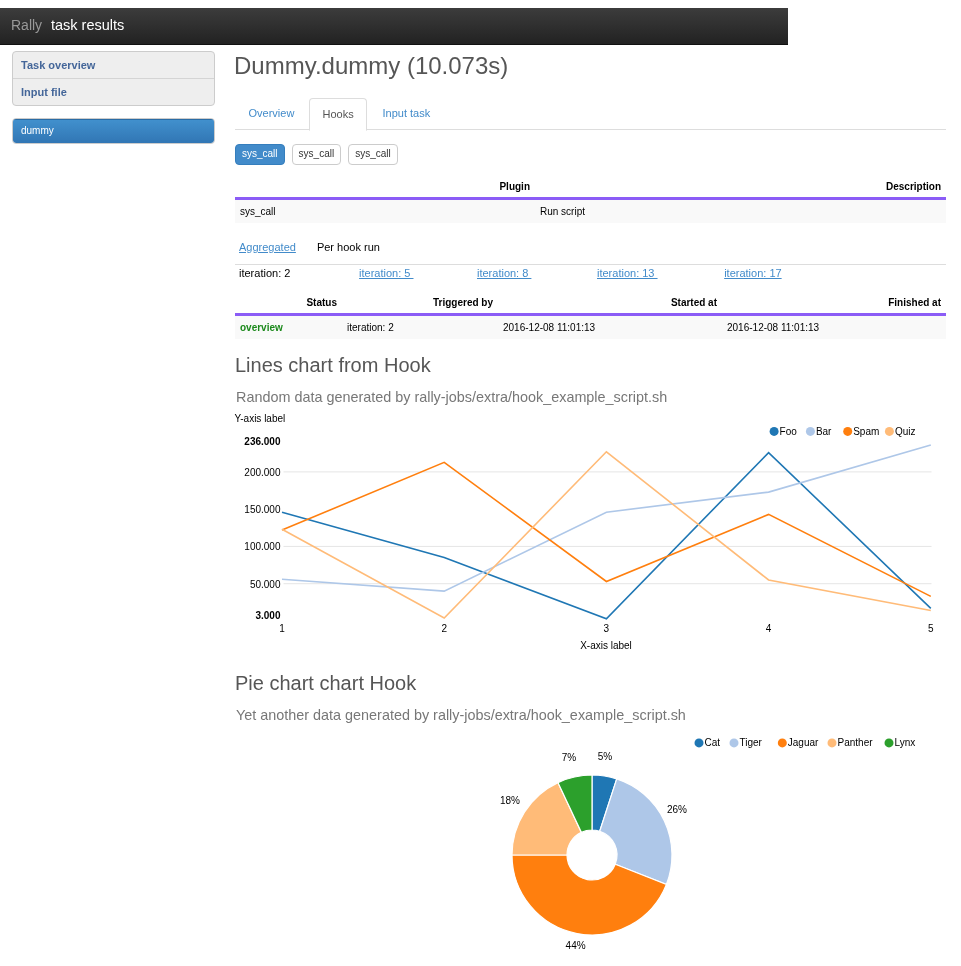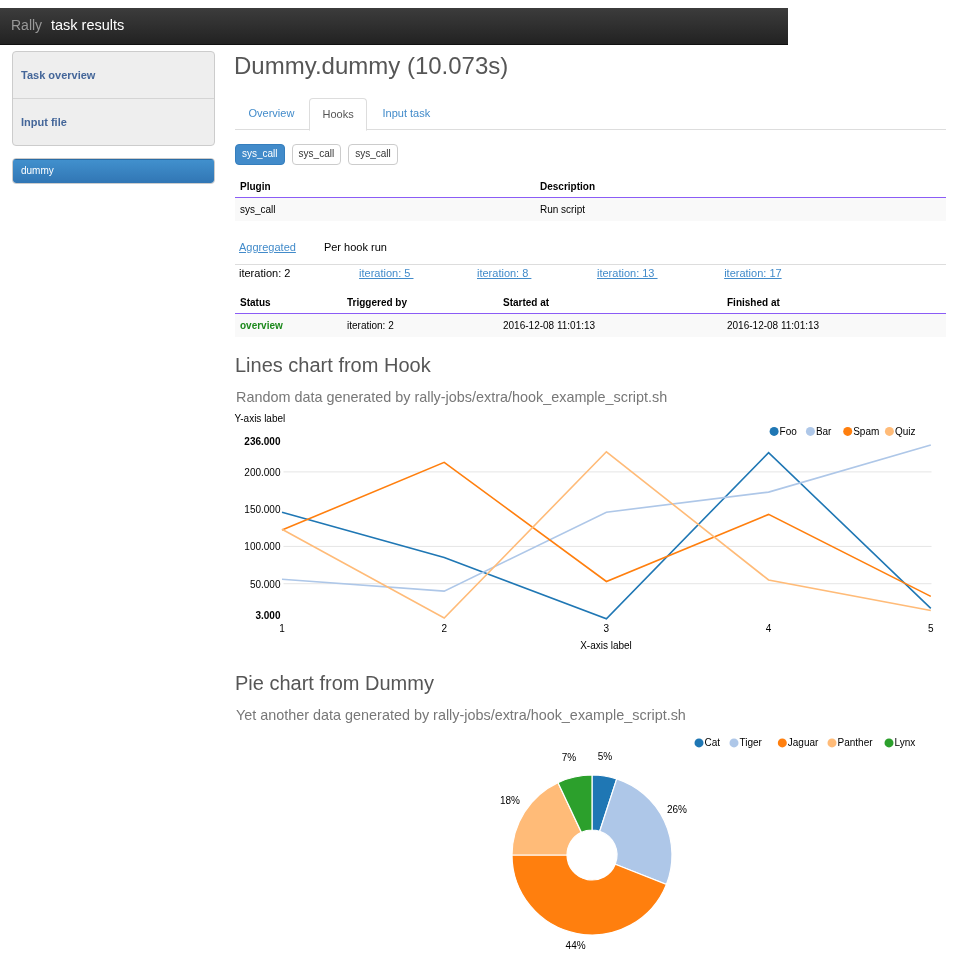--- a/index.html
+++ b/index.html
@@ -5,21 +5,21 @@
 * { margin:0; padding:0; box-sizing:content-box; }
 html,body { width:961px; height:966px; background:#fff; font-family:"Liberation Sans",sans-serif; position:relative; overflow:hidden; }
 .abs { position:absolute; }
 
 .navbar { position:absolute; left:0; top:8px; width:788px; height:36px; background:linear-gradient(#3c3c3c,#222); border-bottom:1px solid #111; }
 .navbar .brand { position:absolute; left:11px; top:9px; font-size:14px; color:#999; }
 .navbar .title { position:absolute; left:51px; top:8.5px; font-size:14.5px; color:#fff; }
 
 .sidebar { position:absolute; left:12px; top:51px; width:203px; }
 .sgroup { border:1px solid #ccc; border-radius:4px; background:#eee; overflow:hidden; margin-bottom:11.5px; }
-.sitem { padding:17px 8px; font-size:11px; font-weight:bold; color:#469; border-top:1px solid #d4d4d4; height:12px; line-height:12px; }
+.sitem { padding:7px 8px; font-size:11px; font-weight:bold; color:#469; border-top:1px solid #d4d4d4; height:12px; line-height:12px; }
 .sitem:first-child { border-top:none; }
 .ghead { padding:4px 8px 8px; font-size:11px; font-weight:bold; color:#469; height:12px; line-height:12px; }
 .ghead .tri { display:inline-block; margin-right:5px; font-size:12px; position:relative; top:0px; }
 .sactive { background:linear-gradient(#4190cd,#3176b4); border-top:1px solid #2a6ca5; color:#fff; font-size:10px; padding:5.75px 8px; height:12px; line-height:12px; border-radius:0 0 3px 3px; }
 
 .main { position:absolute; left:235px; top:0; width:711px; }
 h1 { position:absolute; left:-1px; top:52px; font-size:24px; font-weight:normal; color:#565656; }
 
 .tabs { position:absolute; left:0; top:98px; width:711px; height:32px; }
 .tabs .rule { position:absolute; left:0; bottom:0; width:711px; border-bottom:1px solid #ddd; }
@@ -27,28 +27,28 @@
 .tab.lnk { color:#428bca; }
 .tab.act { color:#555; background:#fff; border:1px solid #ddd; border-bottom:1px solid #fff; border-radius:4px 4px 0 0; height:31px; z-index:2; }
 
 .btns { position:absolute; left:0; top:143px; }
 .btn { display:inline-block; font-size:10px; line-height:12px; padding:3.5px 6px; border:1px solid #ccc; border-radius:4px; background:#fff; color:#333; margin-right:7px; }
 .btn.prim { background:#428bca; border-color:#357ebd; color:#fff; }
 
 table { border-collapse:collapse; table-layout:fixed; }
 .t1 { position:absolute; left:0; top:174px; width:711px; font-size:10px; }
 .t2 { position:absolute; left:0; top:290px; width:711px; font-size:10px; }
-th { text-align:left; font-size:10px; color:#000; padding:7px 5px 5px; border-bottom:1px solid #8b5cf6; }
+th { text-align:right; font-size:10px; color:#000; padding:7px 5px 5px; border-bottom:3px solid #8b5cf6; }
 td { padding:6px 5px; border-top:1px solid #ddd; }
 tbody tr { background:#f9f9f9; }
 .green { color:#1c891c; font-weight:bold; }
 
 .aggr { position:absolute; left:4px; top:241px; font-size:11px; }
 .aggr a { color:#428bca; text-decoration:underline; }
-.aggr .plain { margin-left:28px; color:#000; }
+.aggr .plain { margin-left:21px; color:#000; }
 .rule2 { position:absolute; left:0; top:264px; width:711px; border-bottom:1px solid #ddd; }
 .iters { position:absolute; left:4px; top:267px; font-size:11px; }
 .iters span.cur { color:#000; }
 .iters a { color:#428bca; text-decoration:underline; margin-left:0;padding-left:48px; }
 
 .h2a { position:absolute; left:0px; top:354px; font-size:20px; color:#565656; }
 .suba { position:absolute; left:1px; top:389px; font-size:14.4px; color:#777; }
 .h2b { position:absolute; left:0px; top:672px; font-size:20px; color:#565656; }
 .subb { position:absolute; left:1px; top:707px; font-size:14.4px; color:#777; }
 svg text { font-family:"Liberation Sans",sans-serif; }
@@ -119,21 +119,21 @@
         <tr>
           <td class="green">overview</td>
           <td>iteration: 2</td>
           <td>2016-12-08 11:01:13</td>
           <td>2016-12-08 11:01:13</td>
         </tr>
       </tbody>
   </table>
   <div class="h2a">Lines chart from Hook</div>
   <div class="suba">Random data generated by rally-jobs/extra/hook_example_script.sh</div>
-  <div class="h2b">Pie chart from Dummy</div>
+  <div class="h2b">Pie chart chart Hook</div>
   <div class="subb">Yet another data generated by rally-jobs/extra/hook_example_script.sh</div>
 </div>
 <svg class="abs" style="left:230px; top:408px;" width="721" height="250">
 <text x="4.5" y="13.5" font-size="10" fill="#000">Y-axis label</text>
 <line x1="53.5" x2="701.5" y1="175.7" y2="175.7" stroke="#e5e5e5" stroke-width="1"></line>
 <line x1="53.5" x2="701.5" y1="138.4" y2="138.4" stroke="#e5e5e5" stroke-width="1"></line>
 <line x1="53.5" x2="701.5" y1="63.9" y2="63.9" stroke="#e5e5e5" stroke-width="1"></line>
 <text x="50.5" y="211.0" font-size="10" fill="#000" text-anchor="end" font-weight="bold">3.000</text>
 <text x="50.5" y="179.5" font-size="10" fill="#000" text-anchor="end">50.000</text>
 <text x="50.5" y="142.2" font-size="10" fill="#000" text-anchor="end">100.000</text>

